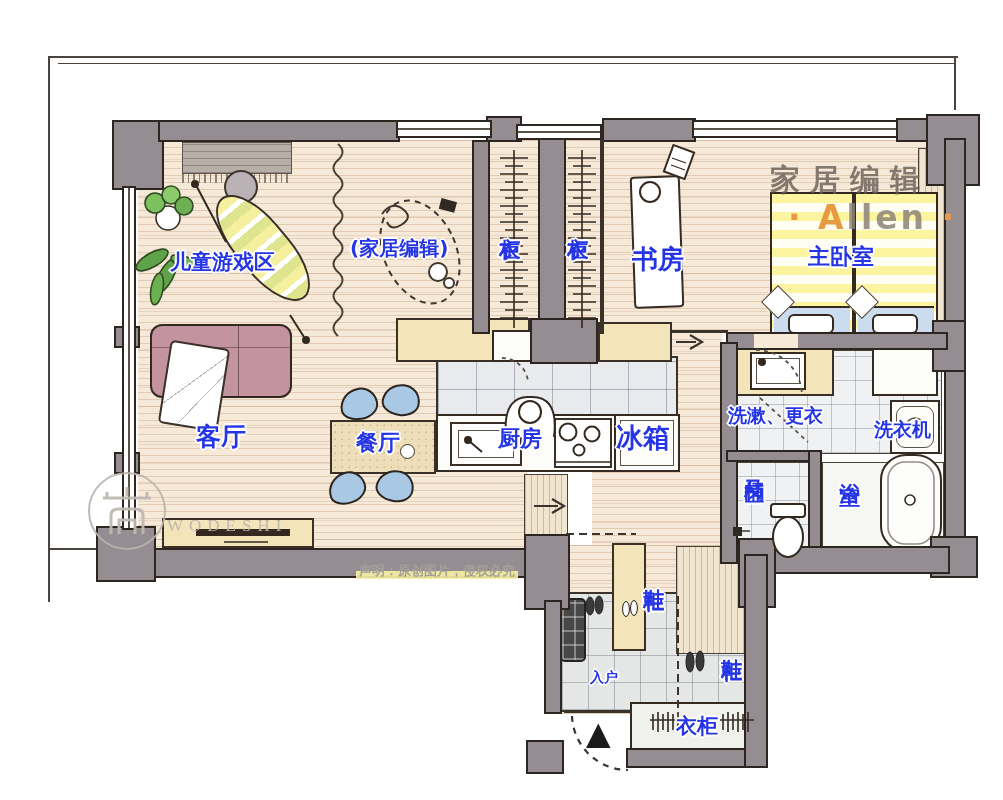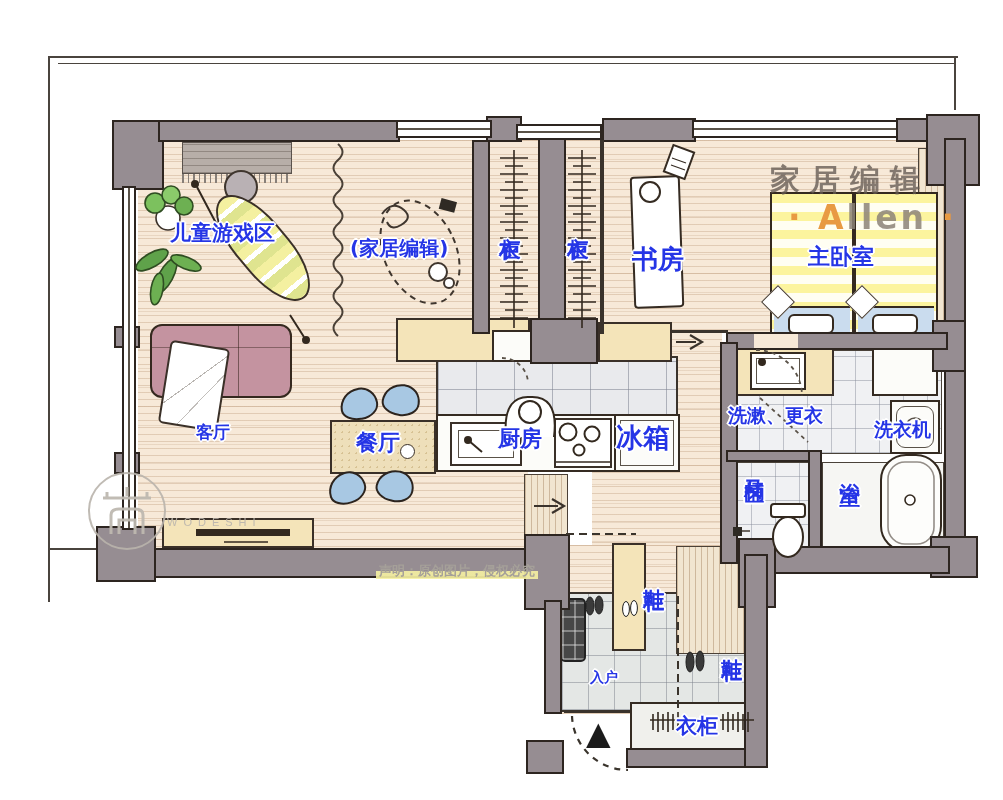--- a/index.html
+++ b/index.html
@@ -31,21 +31,21 @@
   .bline{position:absolute;z-index:1;background:#4a443e;}
   .cream{background:#f4e4b9;border:2px solid #3a3028;}
   .whitebox{background:#fcfcf9;border:2px solid #352b22;}
   #linework{position:absolute;left:0;top:0;z-index:17;pointer-events:none;}
   .wm{position:absolute;z-index:20;white-space:nowrap;}
   .lbl{position:absolute;z-index:24;font-weight:bold;color:#2535e6;white-space:nowrap;line-height:1.04;
        text-shadow:-2px 0 #fff,2px 0 #fff,0 -2px #fff,0 2px #fff,-1px -1px #fff,1px 1px #fff,-1px 1px #fff,1px -1px #fff;}
   .vlbl{writing-mode:vertical-rl;text-orientation:upright;letter-spacing:2px;}
   .chair{position:absolute;z-index:8;width:38px;height:32px;background:#a8c8e3;border:2px solid #2c241e;
          border-radius:55% 45% 50% 50% / 62% 55% 45% 40%;box-sizing:border-box;}
-  .disc{background-image:linear-gradient(180deg, transparent 52%, rgba(246,241,162,.9) 52%, rgba(246,241,162,.9) 92%, transparent 92%);margin-left:20px;}
+  .disc{background-image:linear-gradient(180deg, transparent 52%, rgba(246,241,162,.9) 52%, rgba(246,241,162,.9) 92%, transparent 92%);}
 </style>
 </head>
 <body>
 
 <div id="plan">
 
   <div class="bline" style="left:48px;top:56px;width:910px;height:2px"></div>
   <div class="bline" style="left:58px;top:63px;width:898px;height:1px"></div>
   <div class="bline" style="left:48px;top:56px;width:2px;height:546px"></div>
   <div class="bline" style="left:954px;top:56px;width:2px;height:54px"></div>
@@ -254,32 +254,32 @@
   <div class="wm" style="left:770px;top:160px;font-size:30px;font-weight:bold;letter-spacing:10px;color:rgba(100,90,82,.78)">家居编辑</div>
   <div class="wm" style="left:88px;top:472px;width:74px;height:74px;border:2.5px solid rgba(185,180,172,.9);border-radius:50%">
     <svg width="54" height="54" style="position:absolute;left:10px;top:10px">
       <g stroke="rgba(190,184,176,.95)" stroke-width="3" fill="none">
         <path d="M27,3 V12 M3,14 H51 M7,14 V8 M47,14 V8"></path>
         <path d="M11,50 V31 Q11,25 19,25 H35 Q43,25 43,31 V50"></path>
         <path d="M19,50 V36 H35 V50"></path>
       </g>
     </svg>
   </div>
-  <div class="wm" style="left:167px;top:516px;font-size:11px;letter-spacing:6px;color:rgba(188,182,174,.95);font-family:Liberation Sans, sans-serif">WODESHI</div>
+  <div class="wm" style="left:167px;top:516px;font-size:17px;letter-spacing:6px;color:rgba(188,182,174,.95);font-family:Liberation Serif, serif">WODESHI</div>
   <div class="wm disc" style="left:356px;top:562px;font-size:13px;font-weight:bold;color:#a5a099;padding:0 3px">声明：原创图片，侵权必究</div>
 
   <div class="wm" style="left:586px;top:714px;font-size:32px;color:#1b1b1b;z-index:23">▲</div>
 
-  <div class="lbl" style="left:170px;top:223px;font-size:21px">儿童游戏区</div>
+  <div class="lbl" style="left:170px;top:252px;font-size:21px">儿童游戏区</div>
   <div class="lbl" style="left:350px;top:238px;font-size:20px">(家居编辑)</div>
   <div class="lbl vlbl" style="left:498px;top:220px;font-size:21px">衣柜</div>
   <div class="lbl vlbl" style="left:566px;top:220px;font-size:21px">衣柜</div>
   <div class="lbl" style="left:632px;top:246px;font-size:26px">书房</div>
   <div class="lbl" style="left:808px;top:246px;font-size:22px">主卧室</div>
-  <div class="lbl" style="left:196px;top:424px;font-size:17px">客厅</div>
+  <div class="lbl" style="left:196px;top:424px;font-size:25px">客厅</div>
   <div class="lbl" style="left:356px;top:432px;font-size:22px">餐厅</div>
   <div class="lbl" style="left:498px;top:428px;font-size:22px">厨房</div>
   <div class="lbl" style="left:616px;top:424px;font-size:27px">冰箱</div>
   <div class="lbl" style="left:728px;top:406px;font-size:19px">洗漱、更衣</div>
   <div class="lbl" style="left:874px;top:420px;font-size:19px">洗衣机</div>
   <div class="lbl vlbl" style="left:744px;top:464px;font-size:20px">马桶区</div>
   <div class="lbl vlbl" style="left:838px;top:466px;font-size:21px">浴室</div>
   <div class="lbl vlbl" style="left:642px;top:572px;font-size:21px">鞋柜</div>
   <div class="lbl vlbl" style="left:720px;top:642px;font-size:21px">鞋柜</div>
   <div class="lbl" style="left:590px;top:670px;font-size:14px">入户</div>

